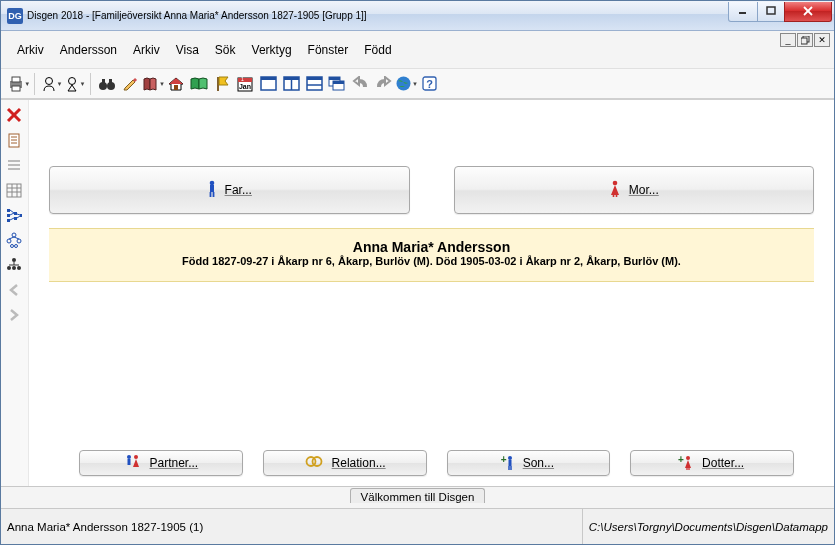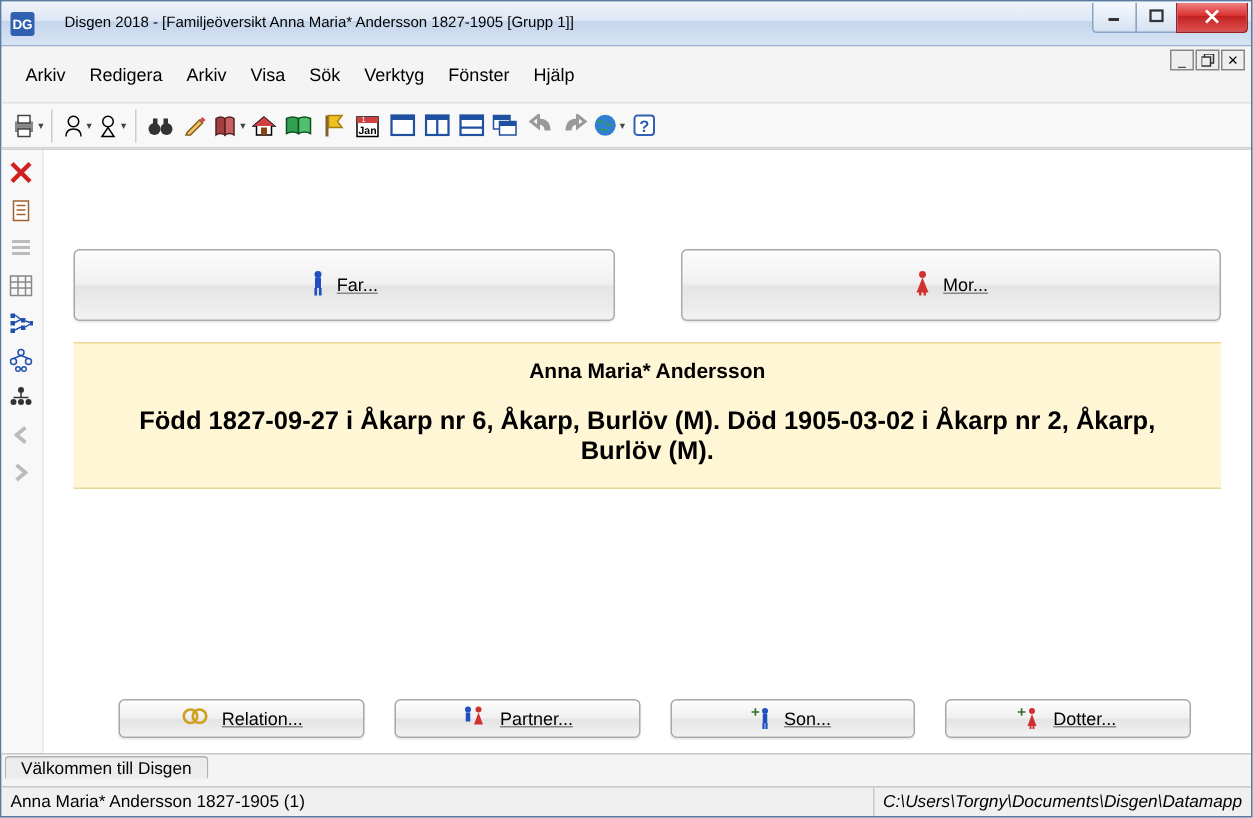--- a/index.html
+++ b/index.html
@@ -14,21 +14,21 @@
   }
   
   .titlebar {
     height: 30px;
     background: linear-gradient(to bottom, #f0f4fa 0%, #dce6f4 45%, #c4d5ec 46%, #d8e4f4 100%);
     display: flex; align-items: center;
     padding: 0 0 0 6px;
     border-bottom: 1px solid #9ab0cf;
   }
   .titlebar-icon {
-    width: 16px; height: 16px; margin-right: 20px;
+    width: 16px; height: 16px; margin-right: 4px;
     background: #3060b0; border-radius: 2px;
     display:flex;align-items:center;justify-content:center;
     color:#fff; font-size:9px; font-weight:bold;
   }
   .titlebar-text { flex: 1; color: #000; font-size: 10px; }
   .win-btns { display: flex; height: 20px; margin-right: 2px; margin-top:-8px;}
   .win-btn {
     width: 30px; height: 20px;
     background: linear-gradient(to bottom, #f4f8fe, #d6e2f2);
     border: 1px solid #8aa5c8;
@@ -101,47 +101,48 @@
   .parent-btn .lbl, .action-btn .lbl { text-decoration: underline; text-decoration-color:#888;}
   
   .person-box {
     background: #fff6d6;
     border-top: 1px solid #e8d890;
     border-bottom: 1px solid #e8d890;
     padding: 10px 16px 14px;
     text-align: center;
     margin-right:10px;
   }
-  .person-name { font-weight: bold; font-size: 14px; margin-bottom: 16px; }
-  .person-info { font-weight: bold; font-size: 17px; }
+  .person-name { font-weight: bold; font-size: 14px; margin-bottom: 0; }
+  .person-info { font-weight: bold; font-size: 11px; }
   
   .actions-row {
     display: flex; gap: 20px;
     margin-top: auto; margin-bottom: 4px;
     padding: 0 30px;
   }
   .action-btn { height: 26px; font-size:12px;}
   
   .tabbar {
     height: 22px; background: #f4f4f4;
     border-top: 1px solid #c8c8c8;
-    display: flex; align-items: flex-start;
+    display: flex; align-items: center;
     padding-top:1px;
+    flex-direction:column;
   }
   .tab {
     padding: 2px 10px 0; border: 1px solid #b0b0b0;
     border-bottom: none; background: #fff;
     border-radius: 3px 3px 0 0; margin-right: 2px; margin-left:2px;
     font-size: 11.5px;
     display:flex;align-items:center;
   }
   .tab.inactive { background: #ececec; }
   
   .statusbar {
-    height: 20px; background: #f0f0f0;
+    height: 36px; background: #f0f0f0;
     border-top: 1px solid #c8c8c8;
     display: flex; align-items: center;
     font-size: 11.5px;
   }
   .status-cell { padding: 0 6px; border-right: 1px solid #c8c8c8; height: 100%; display: flex; align-items: center; }
   .status-cell.expand{flex:1;}
   .status-cell:last-child{border-right:none;font-style:italic;}
   
   
   .glyph-male { display:inline-block; }
@@ -172,27 +173,27 @@
           <svg width="12" height="10">
             <line x1="2" y1="1" x2="10" y2="9" stroke="#fff" stroke-width="1.8"></line>
             <line x1="10" y1="1" x2="2" y2="9" stroke="#fff" stroke-width="1.8"></line>
           </svg>
         </div>
     </div>
   </div>
 
   <div class="menubar">
     <span>Arkiv</span>
-    <span>Redigera</span>
+    <span>Andersson</span>
     <span>Arkiv</span>
     <span>Visa</span>
     <span>Sök</span>
     <span>Verktyg</span>
     <span>Fönster</span>
-    <span>Hjälp</span>
+    <span>Född</span>
     <div class="mdi-controls">
       <div class="mdi-btn">_</div>
       <div class="mdi-btn">
           <svg width="9" height="9">
             <rect x="2" y="0" width="6" height="6" fill="none" stroke="#333"></rect>
             <rect x="0" y="2" width="6" height="6" fill="#eee" stroke="#333"></rect>
           </svg>
         </div>
       <div class="mdi-btn">✕</div>
     </div>
@@ -427,34 +428,34 @@
         </button>
       </div>
 
       <div class="person-box">
         <div class="person-name">Anna Maria* Andersson</div>
         <div class="person-info">Född 1827-09-27 i Åkarp nr 6, Åkarp, Burlöv (M). Död 1905-03-02 i Åkarp nr 2, Åkarp, Burlöv (M).</div>
       </div>
 
       <div class="actions-row">
         <button class="action-btn">
-          <span><svg width="20" height="13">
-                <circle cx="7" cy="6.5" r="4.5" fill="none" stroke="#d0a020" stroke-width="1.8"></circle>
-                <circle cx="13" cy="6.5" r="4.5" fill="none" stroke="#d0a020" stroke-width="1.8"></circle>
-              </svg></span>
-          <span class="lbl">Relation...</span>
-        </button>
-        <button class="action-btn">
           <span><svg width="18" height="16">
                 <circle cx="5" cy="3" r="2" fill="#2050c0"></circle>
                 <rect x="3.5" y="5" width="3" height="6" fill="#2050c0"></rect>
                 <circle cx="12" cy="3" r="2" fill="#d03030"></circle>
                 <path d="M12 5 L9 13 L15 13 Z" fill="#d03030"></path>
               </svg></span>
           <span class="lbl">Partner...</span>
+        </button>
+        <button class="action-btn">
+          <span><svg width="20" height="13">
+                <circle cx="7" cy="6.5" r="4.5" fill="none" stroke="#d0a020" stroke-width="1.8"></circle>
+                <circle cx="13" cy="6.5" r="4.5" fill="none" stroke="#d0a020" stroke-width="1.8"></circle>
+              </svg></span>
+          <span class="lbl">Relation...</span>
         </button>
         <button class="action-btn">
           <span class="rel-pos">
               <span class="plus-badge">+</span>
               <svg width="12" height="16">
                 <circle cx="7" cy="3" r="2" fill="#2050c0"></circle>
                 <rect x="5.5" y="5" width="3" height="6" fill="#2050c0"></rect>
                 <line x1="6" y1="11" x2="6" y2="15" stroke="#2050c0" stroke-width="1.5"></line>
                 <line x1="8" y1="11" x2="8" y2="15" stroke="#2050c0" stroke-width="1.5"></line>
               </svg>

